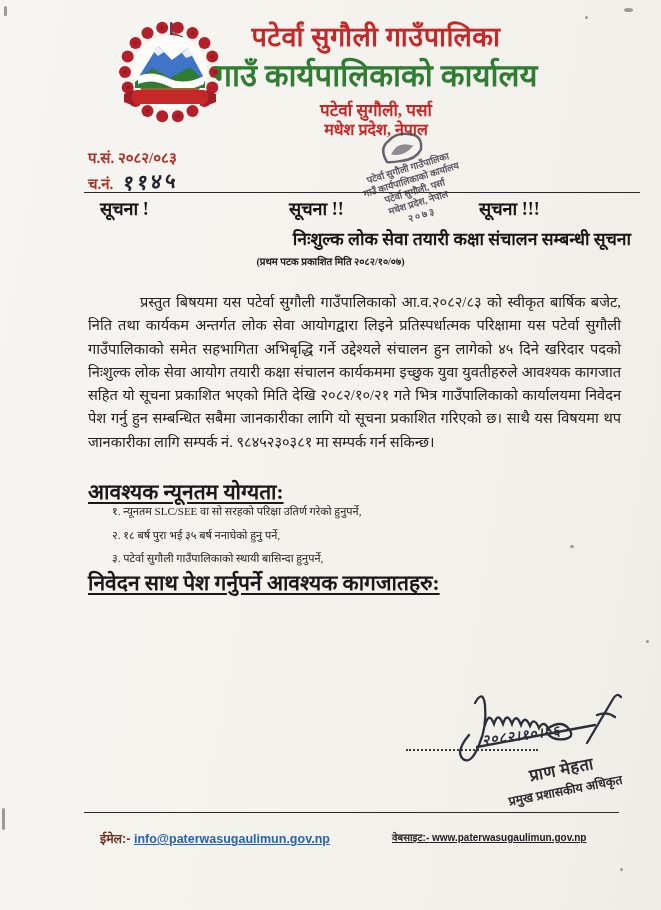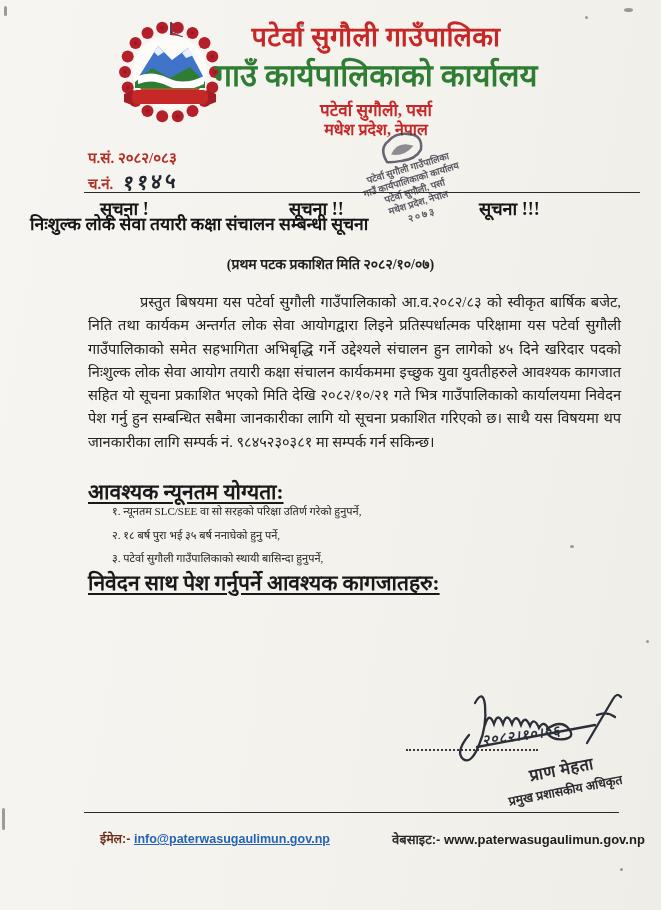--- a/index.html
+++ b/index.html
@@ -35,24 +35,24 @@
   .stamp{
     position:absolute;left:331px;top:128px;width:158px;
     transform:rotate(-17deg);
     color:rgba(58,52,68,.82);text-align:center;line-height:1.25;
     pointer-events:none;
   }
   .stamp .blob{display:block;margin:0 auto 1px;}
   .stamp .sl{font-size:9.5px;font-weight:bold;white-space:nowrap;}
   .stamp .yr{font-size:10px;font-weight:bold;letter-spacing:2px;}
   
-  .ntitle{position:absolute;left:30px;right:30px;top:211px;text-align:left;
+  .ntitle{position:absolute;left:30px;right:30px;top:226px;text-align:right;
           font-size:17.5px;font-weight:bold;color:#161616;}
   .nsub{position:absolute;left:30px;right:30px;top:254px;text-align:center;
-        font-size:14px;font-weight:600;color:#202020;}
+        font-size:10px;font-weight:600;color:#202020;}
   .bodypara{
     position:absolute;left:88px;right:40px;top:291px;
     font-size:14.6px;line-height:23.3px;text-align:justify;text-indent:52px;
     color:#232323;font-weight:500;
   }
   .h-ul{position:absolute;left:88px;font-size:21px;font-weight:bold;color:#191919;
         text-decoration:underline;text-underline-offset:3px;}
   .hq{top:477px;} .hd{top:568px;}
   .dlist{position:absolute;left:112px;right:40px;font-size:11px;color:#222;line-height:23.5px;font-weight:500;}
   .lq{top:500px;} .ld{top:591px;}
@@ -65,21 +65,21 @@
     position:absolute;left:483px;top:725px;font-size:14px;font-weight:bold;color:#2b2f3a;
     transform:rotate(-7deg) skewX(-10deg);letter-spacing:1px;
   }
   .sig-stamp{position:absolute;left:468px;top:757px;width:190px;transform:rotate(-11deg);
              text-align:center;color:#2c2c31;}
   .sig-name{font-size:16.5px;font-weight:bold;letter-spacing:.5px;}
   .sig-role{font-size:12.5px;font-weight:600;margin-top:2px;}
   
   .footer{position:absolute;left:0;right:0;top:830px;font-family:"Liberation Sans","DejaVu Sans",sans-serif;}
   .f-email{position:absolute;left:100px;font-size:12.5px;}
-  .f-web{position:absolute;left:392px;font-size:13px;}
+  .f-web{position:absolute;left:392px;font-size:10px;text-decoration:underline;}
   .f-label-email{color:#6e2f1e;font-weight:bold;}
   .f-label-web{color:#2b2b2b;font-weight:bold;}
   .email-link{color:#2563b5;text-decoration:underline;font-weight:600;cursor:pointer;}
   .web-val{color:#1d1d1d;font-weight:bold;}
   
   .speck{position:absolute;background:#55504a;border-radius:50%;opacity:.55;}
 </style>
 </head>
 <body>
 

